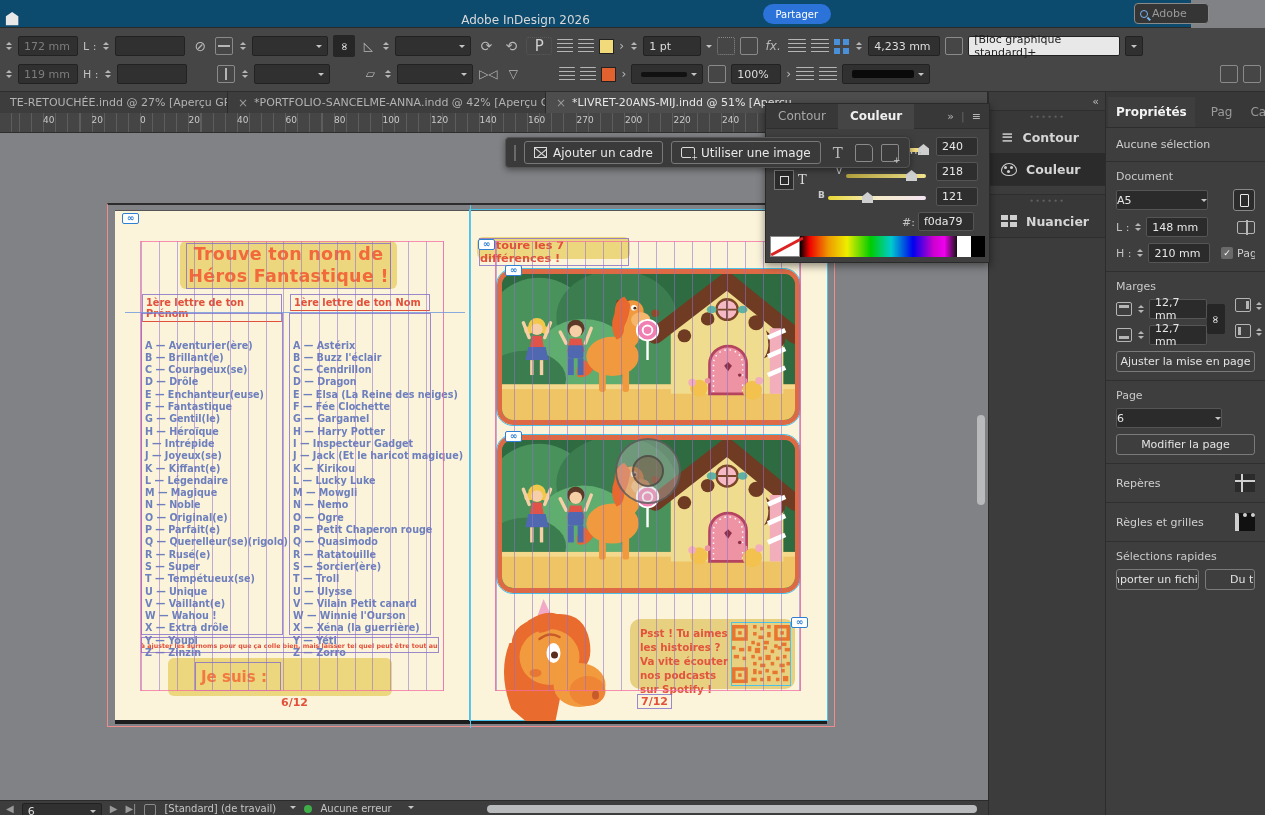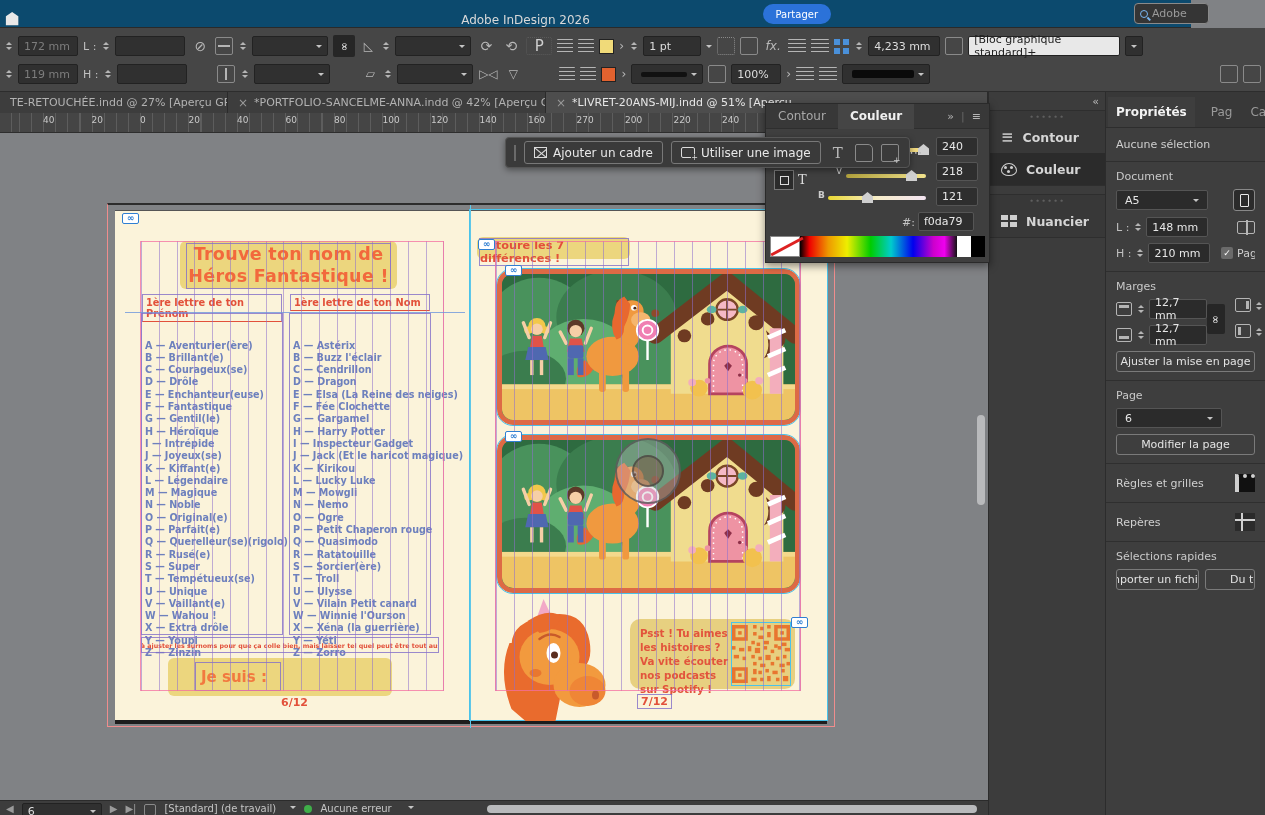--- a/index.html
+++ b/index.html
@@ -115,21 +115,21 @@
     linear-gradient(#cfcfcf,#cfcfcf) 0 0/7px 5px no-repeat,
     linear-gradient(#cfcfcf,#cfcfcf) 9px 0/7px 5px no-repeat,
     linear-gradient(#cfcfcf,#cfcfcf) 0 7px/7px 5px no-repeat,
     linear-gradient(#cfcfcf,#cfcfcf) 9px 7px/7px 5px no-repeat}
   
   .props{left:1105px;top:92px;width:160px;height:723px;background:#3e3e3e;border-left:1px solid #2c2c2c;font-size:11px;color:#cfcfcf}
   .ptabs{height:36px;display:flex;align-items:flex-end;gap:14px;padding:0 10px;border-bottom:1px solid #2d2d2d;background:#383838}
   .ptab{padding:8px 2px;color:#9a9a9a;font-size:12px;white-space:nowrap}
   .ptab.active{color:#f2f2f2;font-weight:bold;background:#3e3e3e;padding:8px 8px;margin-left:-8px}
   .psec{padding:8px 10px;border-bottom:1px solid #2f2f2f;position:relative}
-  .pselect{height:20px;background:#2b2b2b;border:1px solid #555;border-radius:2px;display:flex;align-items:center;padding:0 8px;color:#e6e6e6}
+  .pselect{height:20px;background:#2b2b2b;border:1px solid #555;border-radius:2px;display:flex;align-items:center;padding:0 0;color:#e6e6e6}
   .pfld{height:20px;background:#2b2b2b;border:1px solid #555;border-radius:2px;display:flex;align-items:center;padding:0 5px;color:#e6e6e6}
   .pbtn{height:21px;border:1px solid #7a7a7a;border-radius:3px;display:flex;align-items:center;justify-content:center;color:#e2e2e2;white-space:nowrap;overflow:hidden;padding:0 24px}
   .prow{display:flex;align-items:center;gap:4px;margin-top:6px}
   .seclabel{color:#c9c9c9;margin-bottom:6px}
   .ckbox{width:12px;height:12px;background:#6a6a6a;border-radius:2px;color:#fff;font-size:9px;line-height:12px;text-align:center}
   .sqic{width:16px;height:14px;border:1px solid #b5b5b5;border-radius:2px;position:relative;flex:none}
   .portbtn{width:22px;height:22px;background:#2b2b2b;border:1px solid #888;border-radius:3px;display:flex;align-items:center;justify-content:center}
   .portbtn i{width:9px;height:13px;border:1.5px solid #e8e8e8;border-radius:1px;display:block}
   .bookic{width:18px;height:13px;border:1.5px solid #b5b5b5;border-radius:2px;position:relative}
   .bookic::after{content:"";position:absolute;left:50%;top:-2px;width:1.5px;height:15px;background:#b5b5b5}
@@ -725,27 +725,27 @@
           <span style="flex:1"></span>
             <span class="chev"></span>
         </div>
       </div>
       <div class="prow">
           <div class="pbtn" style="flex:1">Modifier la page</div>
         </div>
     </div>
 
     <div class="psec" style="display:flex;align-items:center;justify-content:space-between;padding:10px">
+      <span>Repères</span>
+      <span class="guidesic"></span>
+    </div>
+
+    <div class="psec" style="display:flex;align-items:center;justify-content:space-between;padding:10px">
       <span>Règles et grilles</span>
       <span class="cornerruleic"></span>
-    </div>
-
-    <div class="psec" style="display:flex;align-items:center;justify-content:space-between;padding:10px">
-      <span>Repères</span>
-      <span class="guidesic"></span>
     </div>
 
     <div class="psec" style="border-bottom:none">
       <div class="seclabel">Sélections rapides</div>
       <div class="prow" style="gap:6px">
         <div class="pbtn">Importer un fichier</div>
         <div class="pbtn" style="flex:1;justify-content:flex-start">Du texte</div>
       </div>
     </div>
   </div>

